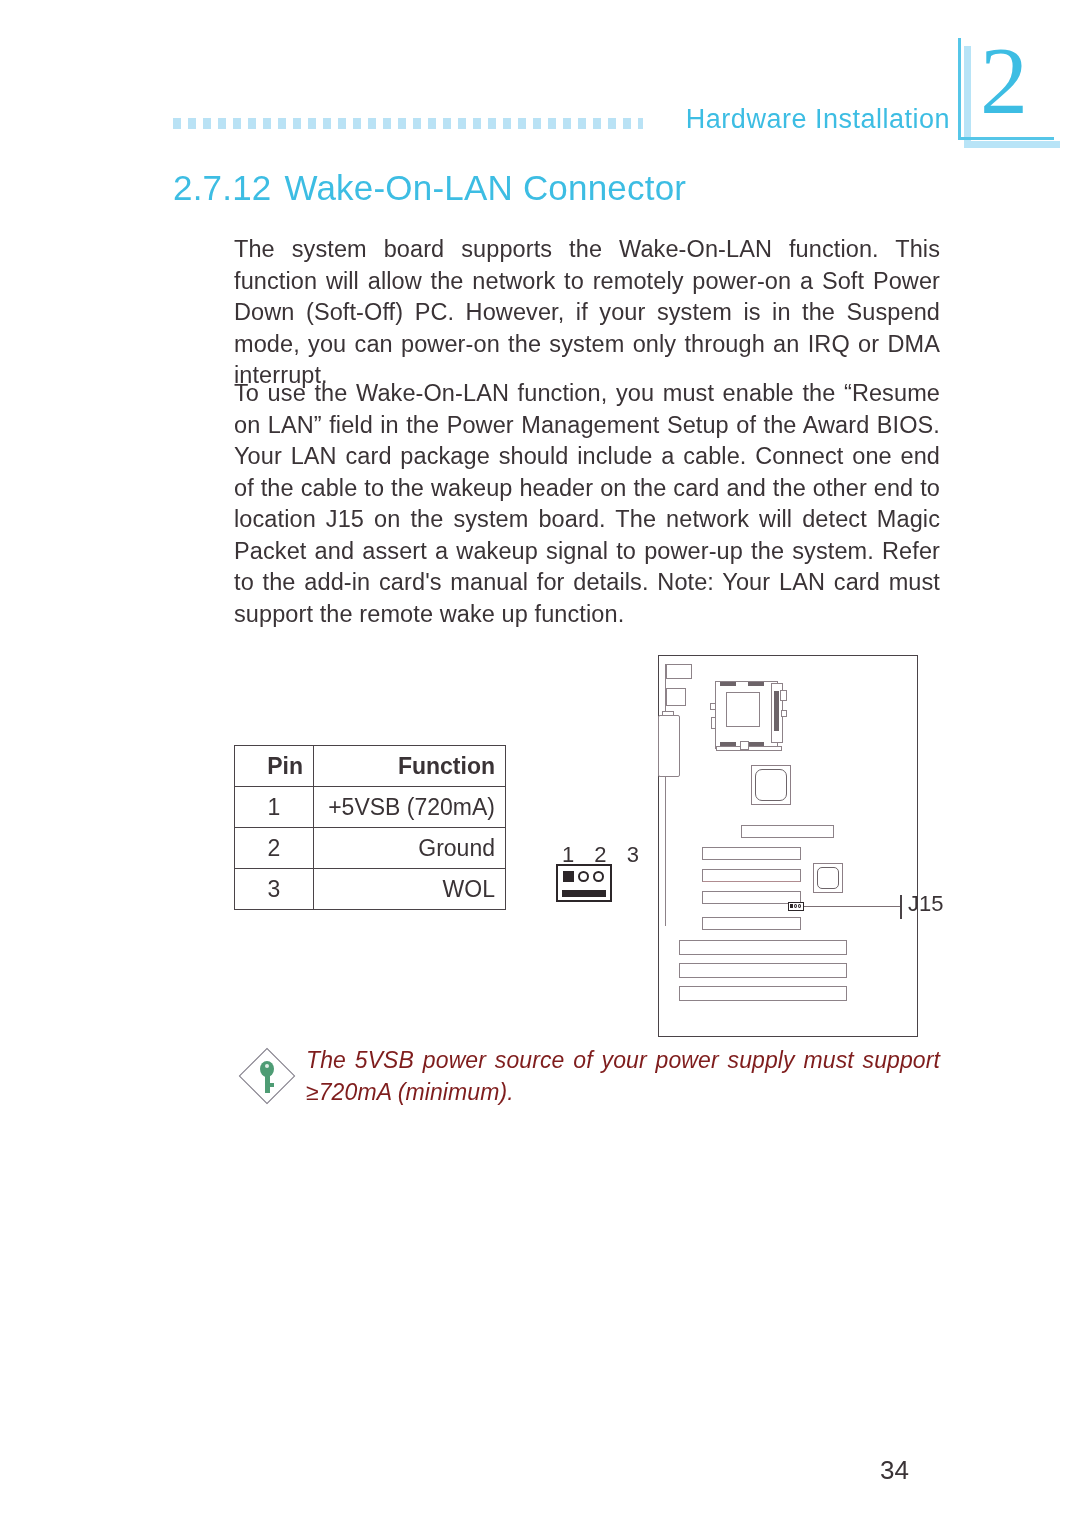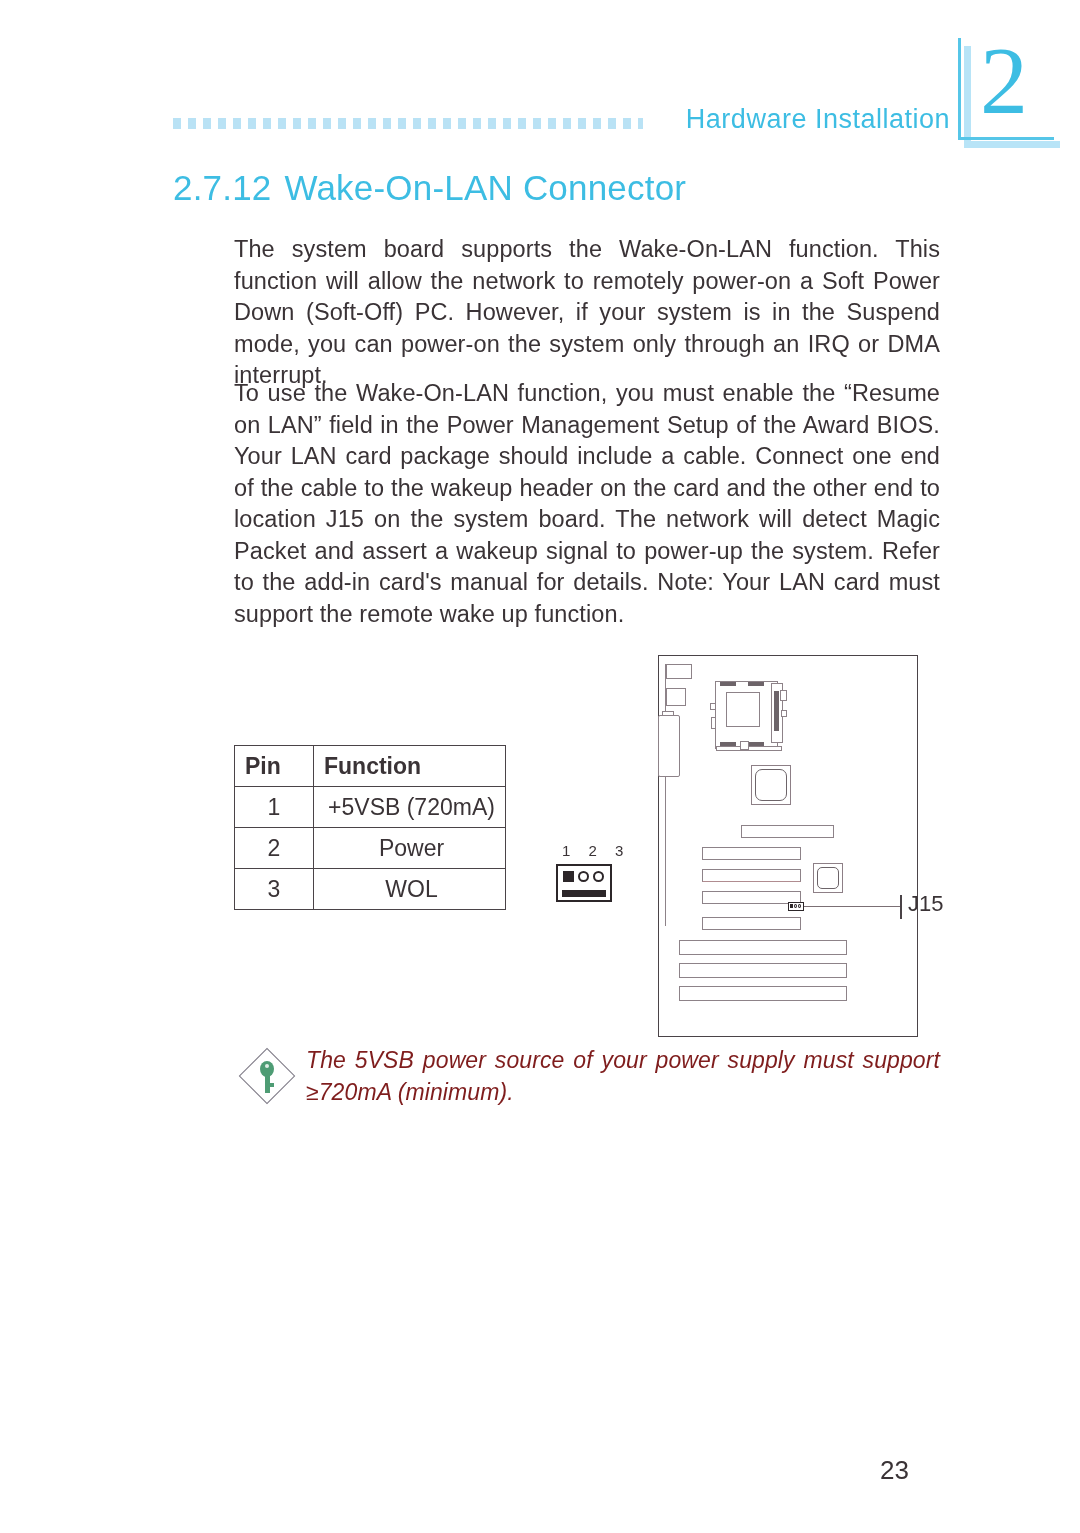--- a/index.html
+++ b/index.html
@@ -118,40 +118,40 @@
     border: 1.6px solid #4a4347;
     font-size: 23px;
     color: #3a3336;
     font-weight: normal;
     height: 40px;
     padding: 0 10px;
   }
   #pin-table th {
     font-weight: bold;
     font-size: 23px;
-    text-align: left;
+    text-align: right;
   }
   #pin-table td.pin-col {
     width: 58px;
     text-align: center;
   }
   #pin-table td.fn-col {
-    text-align: center;
+    text-align: right;
     padding-left: 14px;
   }
 
   
   #connector-figure {
     position: absolute;
     left: 556px;
     top: 842px;
     width: 70px;
   }
   #connector-pin-labels {
-    font-size: 15px;
+    font-size: 22px;
     color: #3a3336;
     letter-spacing: 7px;
     height: 22px;
     padding-left: 6px;
     white-space: nowrap;
   }
   #connector-body {
     position: relative;
     width: 56px;
     height: 38px;
@@ -400,21 +400,21 @@
       <th>Function</th>
     </tr>
   </thead>
   <tbody>
     <tr>
       <td class="pin-col">1</td>
       <td class="fn-col">+5VSB  (720mA)</td>
     </tr>
     <tr>
       <td class="pin-col">2</td>
-      <td class="fn-col">Power</td>
+      <td class="fn-col">Ground</td>
     </tr>
     <tr>
       <td class="pin-col">3</td>
       <td class="fn-col">WOL</td>
     </tr>
   </tbody>
 </table>
 
 <div id="connector-figure">
   <div id="connector-pin-labels">1 2 3</div>
@@ -484,13 +484,13 @@
     <div id="note-key-head"></div>
     <div id="note-key-hole"></div>
     <div id="note-key-shaft"></div>
     <div id="note-key-tooth"></div>
   </div>
   <div id="note-body">
     <div id="note-text">The 5VSB power source of your power supply must support ≥720mA (minimum).</div>
   </div>
 </div>
 
-<div id="page-number">23</div>
+<div id="page-number">34</div>
 
 </body></html>

